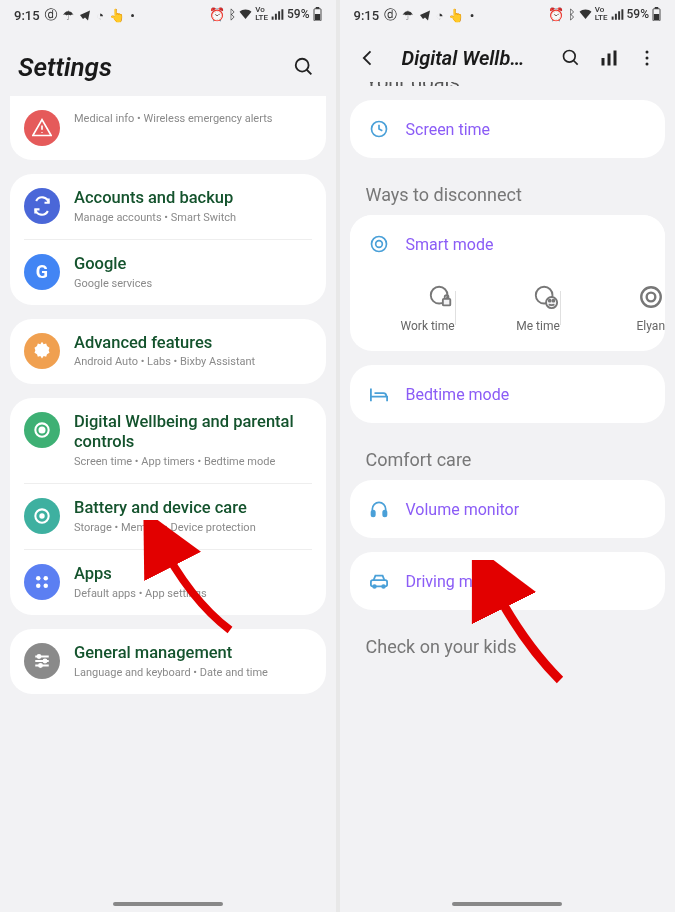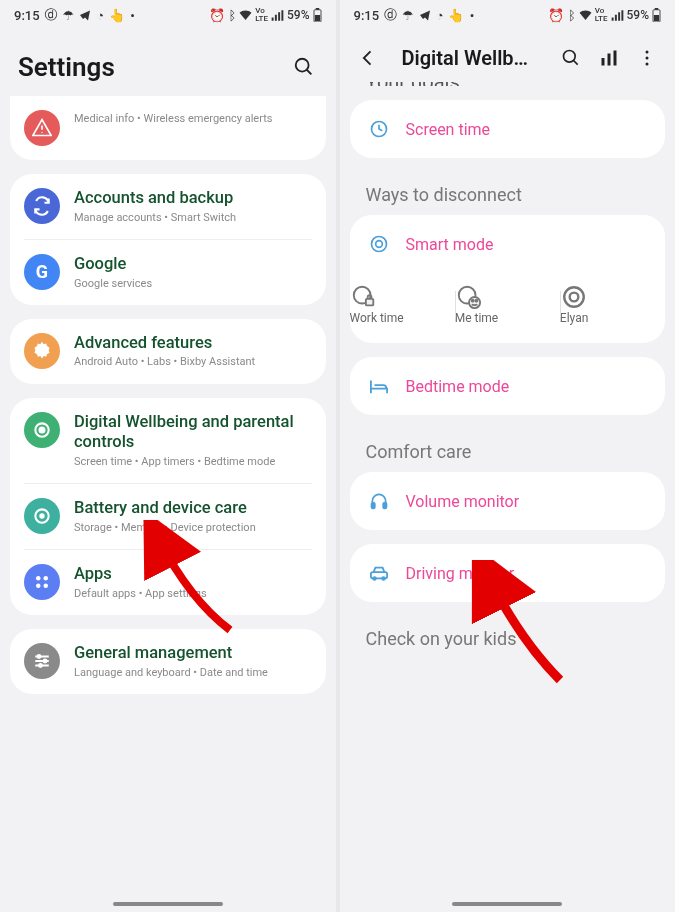--- a/index.html
+++ b/index.html
@@ -1,49 +1,49 @@
 <!DOCTYPE html>
 <html><head>
 <meta charset="utf-8">
 <style>
 * { box-sizing: border-box; margin: 0; padding: 0; font-family: -apple-system, Roboto, sans-serif; }
 body { background: #e8e8e8; width: 675px; height: 912px; display: flex; gap: 4px; overflow: hidden; }
 .phone { flex: 1; background: #f2f2f4; display: flex; flex-direction: column; overflow: hidden; }
 
 
-.status { display: flex; justify-content: space-between; align-items: center; padding: 6px 14px 4px; font-size: 13px; font-weight: 500; color: #333; }
+.status { display: flex; justify-content: space-between; align-items: flex-start; padding: 6px 14px 4px; font-size: 13px; font-weight: 500; color: #333; }
 .status-left, .status-right { display: flex; align-items: center; gap: 5px; }
 .status-right { gap: 3px; }
 .ico { display: inline-flex; align-items: center; justify-content: center; }
 
 
-.header { display: flex; align-items: center; padding: 24px 18px 14px; }
+.header { display: flex; align-items: center; padding: 24px 18px 14px; font-style: italic; }
 .header.small { padding: 16px 14px 10px; }
 .page-title { font-size: 26px; font-weight: 600; color: #1a1a1a; flex: 1; }
 .page-title-sm { font-size: 20px; font-weight: 600; color: #1a1a1a; flex: 1; white-space: nowrap; overflow: hidden; margin-left: 20px; }
 .hbtn { width: 28px; height: 28px; display: flex; align-items: center; justify-content: center; margin-left: 10px; color: #333; }
 
 
 .scroll { flex: 1; overflow: hidden; padding: 0 10px 10px; }
 .card { background: #fff; border-radius: 22px; margin-bottom: 14px; overflow: hidden; }
 .card.cut-top { border-top-left-radius: 0; border-top-right-radius: 0; }
 .row { display: flex; align-items: flex-start; padding: 14px 14px; }
 .row + .row { border-top: 1px solid #eee; margin: 0 14px; padding-left: 0; padding-right: 0; }
 .ic-wrap { width: 36px; height: 36px; border-radius: 50%; display: flex; align-items: center; justify-content: center; margin-right: 14px; flex-shrink: 0; }
 .txt { flex: 1; min-width: 0; }
 .ttl { font-size: 16.5px; font-weight: 500; color: #14532d; line-height: 1.25; }
 .sub { font-size: 11px; color: #8a8a8a; margin-top: 2px; line-height: 1.3; }
 
 
 .section-head { font-size: 18px; color: #777; padding: 12px 16px 10px; }
 .wrow { display: flex; align-items: center; padding: 18px 18px; background: #fff; }
 .wrow .wic { width: 22px; height: 22px; margin-right: 16px; display: flex; align-items: center; justify-content: center; }
-.wrow .wttl { font-size: 16px; color: #ec4899; }
+.wrow .wttl { font-size: 16px; color: #8b5cf6; }
 .triple { display: flex; padding: 10px 0 18px; }
-.triple .col { flex: 1; display: flex; flex-direction: column; align-items: flex-start; position: relative; }
+.triple .col { flex: 1; display: flex; flex-direction: column; align-items: flex-end; gap: 8px; position: relative; }
 .triple .col + .col::before { content: ''; position: absolute; left: 0; top: 8px; bottom: 8px; width: 1px; background: #e0e0e0; }
 .triple .cic { width: 28px; height: 28px; display: flex; align-items: center; justify-content: center; color: #777; }
 .triple .clbl { font-size: 12px; color: #666; }
 
 
 .arrow { position: absolute; z-index: 10; pointer-events: none; }
 
 
 .home-ind { height: 4px; width: 110px; background: #888; border-radius: 2px; margin: 4px auto 6px; }
 

